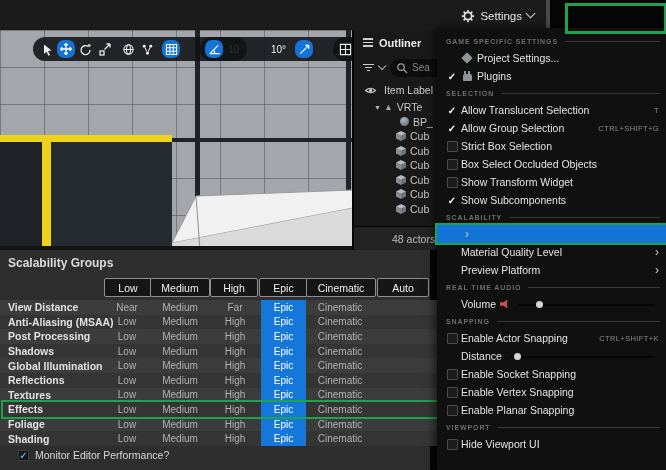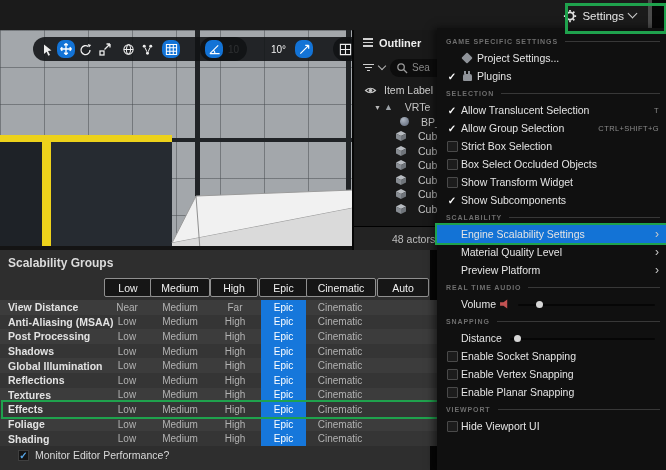--- a/index.html
+++ b/index.html
@@ -1,20 +1,20 @@
 <!DOCTYPE html>
 <html><head>
 <meta charset="utf-8">
 <style>
   html,body{margin:0;padding:0;background:#060606;}
   .stage{position:relative;width:666px;height:470px;background:#060606;overflow:hidden;
          font-family:"Liberation Sans",sans-serif;-webkit-font-smoothing:antialiased;}
 
   
-  .topbar{position:absolute;left:0;top:0;width:652px;height:30px;background:#1b1b1b;border-bottom:1px solid #22c55e;}
+  .topbar{position:absolute;left:0;top:0;width:550px;height:30px;background:#1b1b1b;border-bottom:1px solid #22c55e;}
   .win-edge{position:absolute;right:0;top:0;width:4px;height:30px;background:#4a4a4a;}
   .settings-btn{position:absolute;right:12px;top:4px;height:23px;display:flex;align-items:center;gap:5px;
                 color:#e6e6e6;font-size:11.5px;padding:0 4px;cursor:pointer;}
   .chev{width:6px;height:6px;border-right:1.6px solid #cfcfcf;border-bottom:1.6px solid #cfcfcf;
         transform:rotate(45deg);margin-top:-4px;}
   .anno{position:absolute;border:3px solid #1fa24d;z-index:70;pointer-events:none;}
 
   
   .viewport{position:absolute;left:0;top:30px;width:353px;height:220px;overflow:hidden;
     background-color:#a3a7ab;
@@ -47,21 +47,21 @@
           transform:rotate(45deg);margin-top:-3px;}
   .search-pill{width:150px;height:18px;background:#0d0d0d;border-radius:9px;display:flex;align-items:center;
                padding-left:6px;gap:4px;color:#8a8a8a;font-size:10px;}
   .out-colhead{display:flex;align-items:center;height:20px;padding-left:10px;gap:7px;color:#cfcfcf;font-size:10.5px;}
   .tri-left{width:0;height:0;border-top:3px solid transparent;border-bottom:3px solid transparent;
             border-right:4px solid #8f8f8f;}
   .tree-row{display:flex;align-items:center;height:14.5px;font-size:10.5px;color:#c6c6c6;}
   .tree-arrow{color:#b9b9b9;font-size:7px;margin-right:3px;}
   .ic-world{color:#9ba1a7;font-size:9px;line-height:9px;}
   .ic-bpsphere{width:9px;height:9px;border-radius:50%;background:radial-gradient(circle at 35% 30%,#aeb6c2,#596273);}
-  .tree-label{margin-left:12px;}
+  .tree-label{margin-left:4px;}
   .out-footer{position:absolute;left:0;bottom:0;width:100%;height:24px;background:#232323;border-top:1px solid #000;
               display:flex;align-items:center;padding-left:38px;box-sizing:border-box;color:#bdbdbd;font-size:10.5px;}
 
   
   .sgpanel{position:absolute;left:0;top:250px;width:430px;height:220px;background:#2e2e2e;}
   .sg-title{position:absolute;left:8px;top:6px;font-size:12px;font-weight:bold;color:#dcdcdc;}
   .sg-btn{position:absolute;top:28px;height:17px;background:#161616;border:1px solid #909090;border-radius:2px;
           color:#f0f0f0;font-size:10.5px;display:flex;align-items:center;justify-content:center;cursor:pointer;}
   .sg-rows{position:absolute;left:0;top:50px;width:506px;}
   .sg-row{position:relative;height:14.6px;}
@@ -489,21 +489,20 @@
       <div class="menu-item">
         <span class="mi-check">✓</span>
         <span class="mi-label grow">Show Subcomponents</span>
       </div>
       <div class="menu-header">
         <span class="mh-label">SCALABILITY</span>
         <span class="mh-line"></span>
       </div>
       <div class="menu-item hl">
         <span class="mi-check"></span>
-        <span class="mi-label grow">Engine Scalability Settings</span>
         <span class="mi-arrow">›</span>
       </div>
       <div class="menu-item">
         <span class="mi-check"></span>
         <span class="mi-label grow">Material Quality Level</span>
         <span class="mi-arrow">›</span>
       </div>
       <div class="menu-item">
         <span class="mi-check"></span>
         <span class="mi-label grow">Preview Platform</span>
@@ -520,20 +519,27 @@
         <span class="slider">
           <span class="track"></span>
           <span class="knob" style="left: calc(15% - 3px);"></span>
         </span>
       </div>
       <div class="menu-header">
         <span class="mh-label">SNAPPING</span>
         <span class="mh-line"></span>
       </div>
       <div class="menu-item">
+        <span class="mi-check">
+          <span class="mi-box"></span>
+        </span>
+        <span class="mi-label grow">Enable Actor Snapping</span>
+        <span class="mi-short">CTRL+SHIFT+K</span>
+      </div>
+      <div class="menu-item">
         <span class="mi-check"></span>
         <span class="mi-label">Distance</span>
         <span class="slider">
           <span class="track"></span>
           <span class="knob" style="left: calc(5% - 3px);"></span>
         </span>
       </div>
       <div class="menu-item">
         <span class="mi-check">
           <span class="mi-box"></span>

